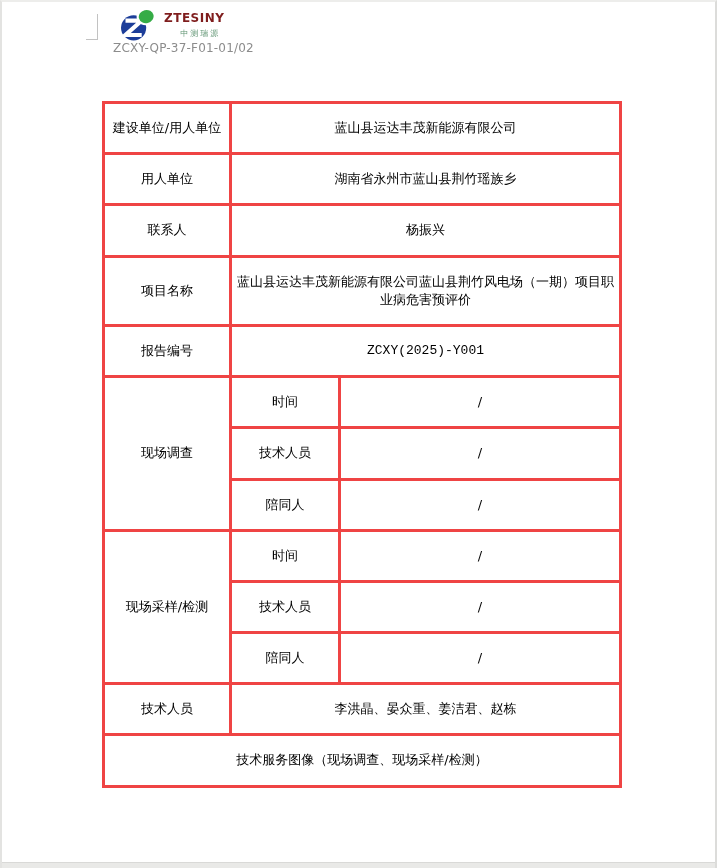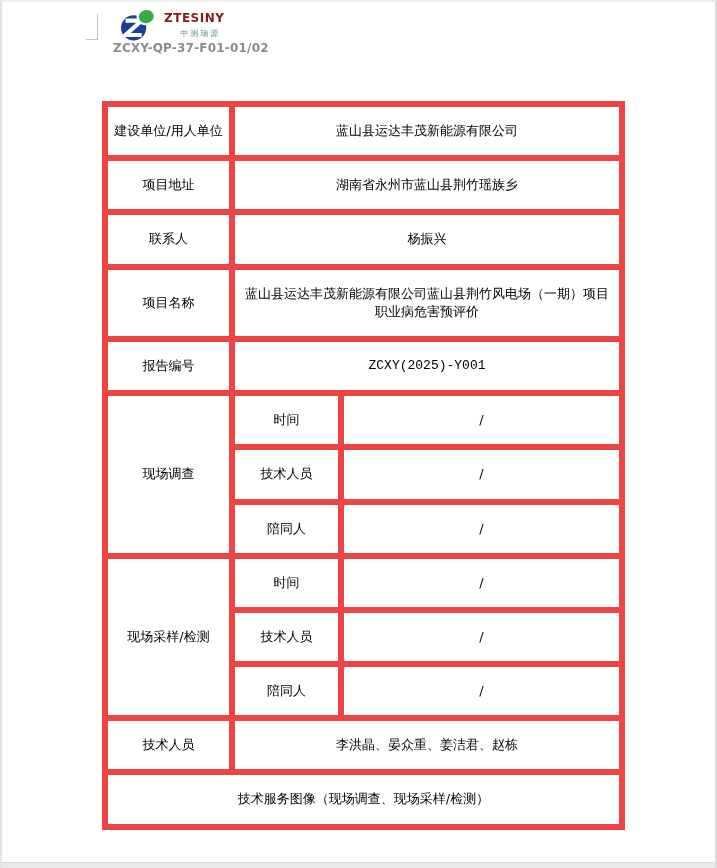--- a/index.html
+++ b/index.html
@@ -31,35 +31,35 @@
 
   
   .logo { position:absolute; left:117px; top:6px; display:flex; align-items:flex-start; }
   .logo-mark { width:40px; height:36px; display:block; }
   .logo-text { margin-left:5px; margin-top:4px; display:flex; flex-direction:column; align-items:center; }
   .brand { color:#7f1d1d; font-weight:bold; font-size:12px; letter-spacing:0.5px; line-height:1.1; }
   .brand-cn { color:#5f9472; font-size:8px; letter-spacing:2px; margin-top:3px;margin-left:12px; }
 
   .doc-code {
     position:absolute; left:111px; top:39px;
-    color:#8c8c8c; font-size:12px; letter-spacing:0.2px;font-weight:bold;
+    color:#8c8c8c; font-size:12px; letter-spacing:0.2px;
   }
 
   .title {
     position:absolute; top:62px; left:0; width:100%;
     text-align:center; font-size:17px; font-weight:bold; color:#000;
   }
 
   table.info {
     position:absolute; top:99px; left:100px;
     width:517px; border-collapse:collapse; table-layout:fixed;
     border:2px solid #000;
   }
   table.info td {
-    border:6px solid #ef4444;
+    border:3px solid #ef4444;
     font-size:13px; line-height:1.4;
     text-align:center; vertical-align:middle;
     padding:15px 4px; height:26px;
     word-break:break-all;
   }
   col.c1 { width:127px; }
   col.c2 { width:109px; }
   col.c3 { width:281px; }
 
   td.tall { height:36px; padding:2px 6px; }
@@ -95,21 +95,21 @@
         <col class="c1">
         <col class="c2">
         <col class="c3">
       </colgroup>
     <tbody>
       <tr>
         <td>建设单位/用人单位</td>
         <td colspan="2">蓝山县运达丰茂新能源有限公司</td>
       </tr>
       <tr>
-        <td>项目地址</td>
+        <td>用人单位</td>
         <td colspan="2">湖南省永州市蓝山县荆竹瑶族乡</td>
       </tr>
       <tr>
         <td>联系人</td>
         <td colspan="2">杨振兴</td>
       </tr>
       <tr>
         <td>项目名称</td>
         <td colspan="2" class="tall">蓝山县运达丰茂新能源有限公司蓝山县荆竹风电场（一期）项目职业病危害预评价</td>
       </tr>

